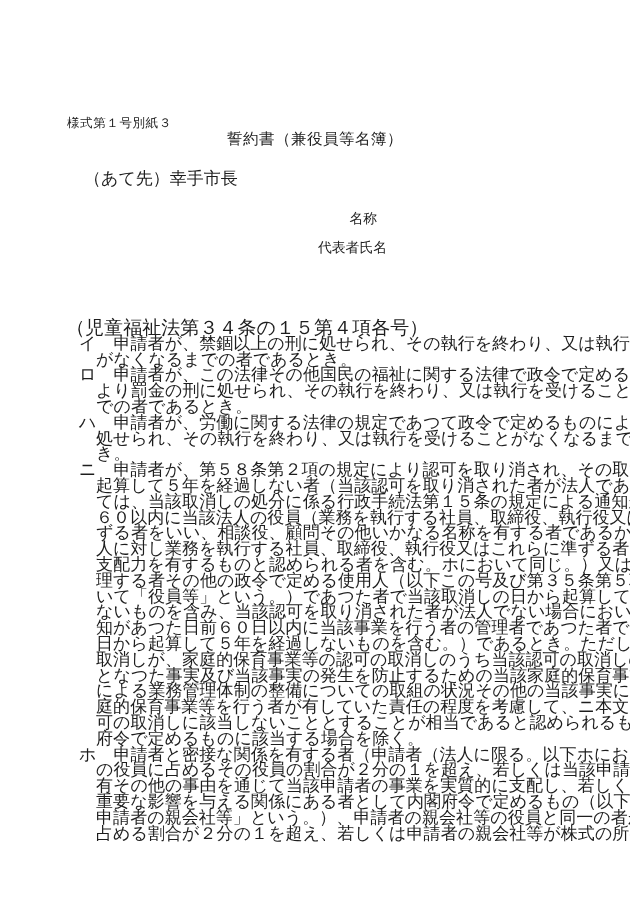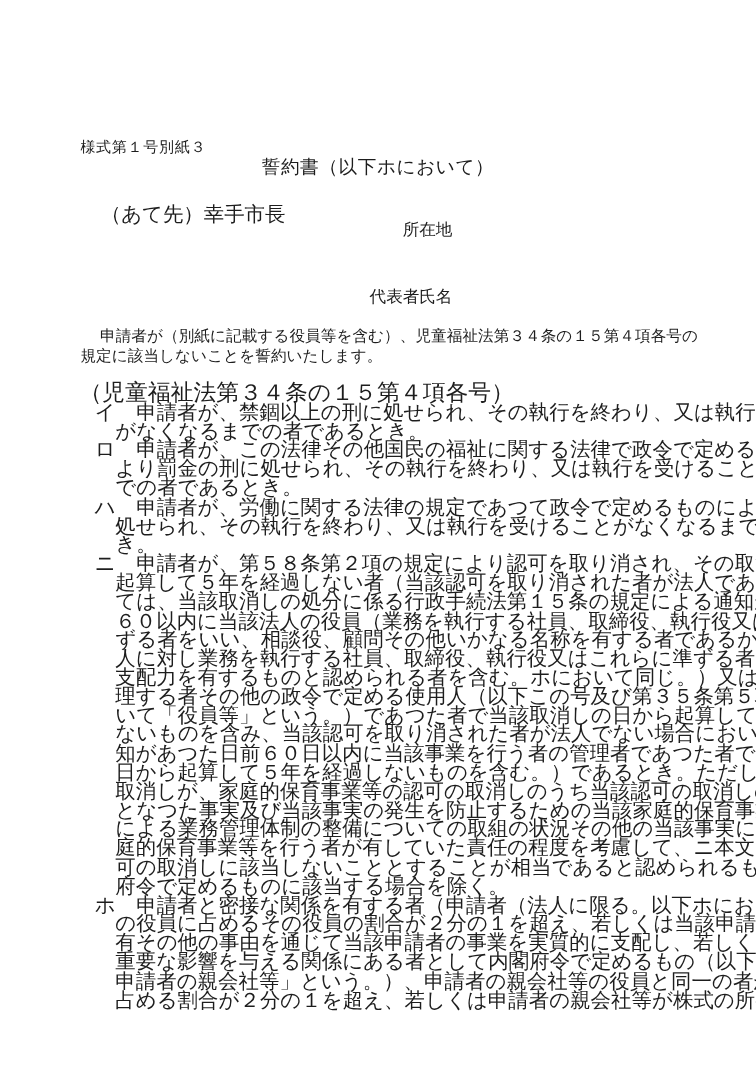--- a/index.html
+++ b/index.html
@@ -52,21 +52,21 @@
   .field {
     position: absolute;
     left: 0;
     width: 377px;
     text-align: right;
     font-size: 13.8px;
     white-space: pre;
   }
   .field-address { top: 162px; }
   .field-name { top: 189px; }
-  .field-rep { top: 218px; }
+  .field-rep { top: 218px; padding-left: 10px; }
 
   .intro {
     left: 67px;
     top: 250px;
     font-size: 13px;
     line-height: 17.4px;
     letter-spacing: 0.05px;
     white-space: pre;
   }
   .list-heading {
@@ -86,32 +86,30 @@
     white-space: pre;
   }
 </style>
 </head>
 <body>
 
 <div class="page">
 
   <div class="abs form-label">様式第１号別紙３</div>
 
-  <div class="abs doc-title">誓約書（以下ホにおいて）</div>
+  <div class="abs doc-title">誓約書（兼役員等名簿）</div>
 
 
   <div class="abs addressee">（あて先）幸手市長</div>
 
-  <div class="field field-address">所在地</div>
 
+  <div class="field field-name">名称</div>
 
   <div class="field field-rep">代表者氏名</div>
 
-  <div class="abs intro">　 申請者が（別紙に記載する役員等を含む）、児童福祉法第３４条の１５第４項各号の
-規定に該当しないことを誓約いたします。</div>
 
   <div class="abs list-heading">（児童福祉法第３４条の１５第４項各号）</div>
 
   <div class="abs clauses">イ　申請者が、禁錮以上の刑に処せられ、その執行を終わり、又は執行を受けること
 　がなくなるまでの者であるとき。
 ロ　申請者が、この法律その他国民の福祉に関する法律で政令で定めるものの規定に
 　より罰金の刑に処せられ、その執行を終わり、又は執行を受けることがなくなるま
 　での者であるとき。
 ハ　申請者が、労働に関する法律の規定であつて政令で定めるものにより罰金の刑に
 　処せられ、その執行を終わり、又は執行を受けることがなくなるまでの者であると

